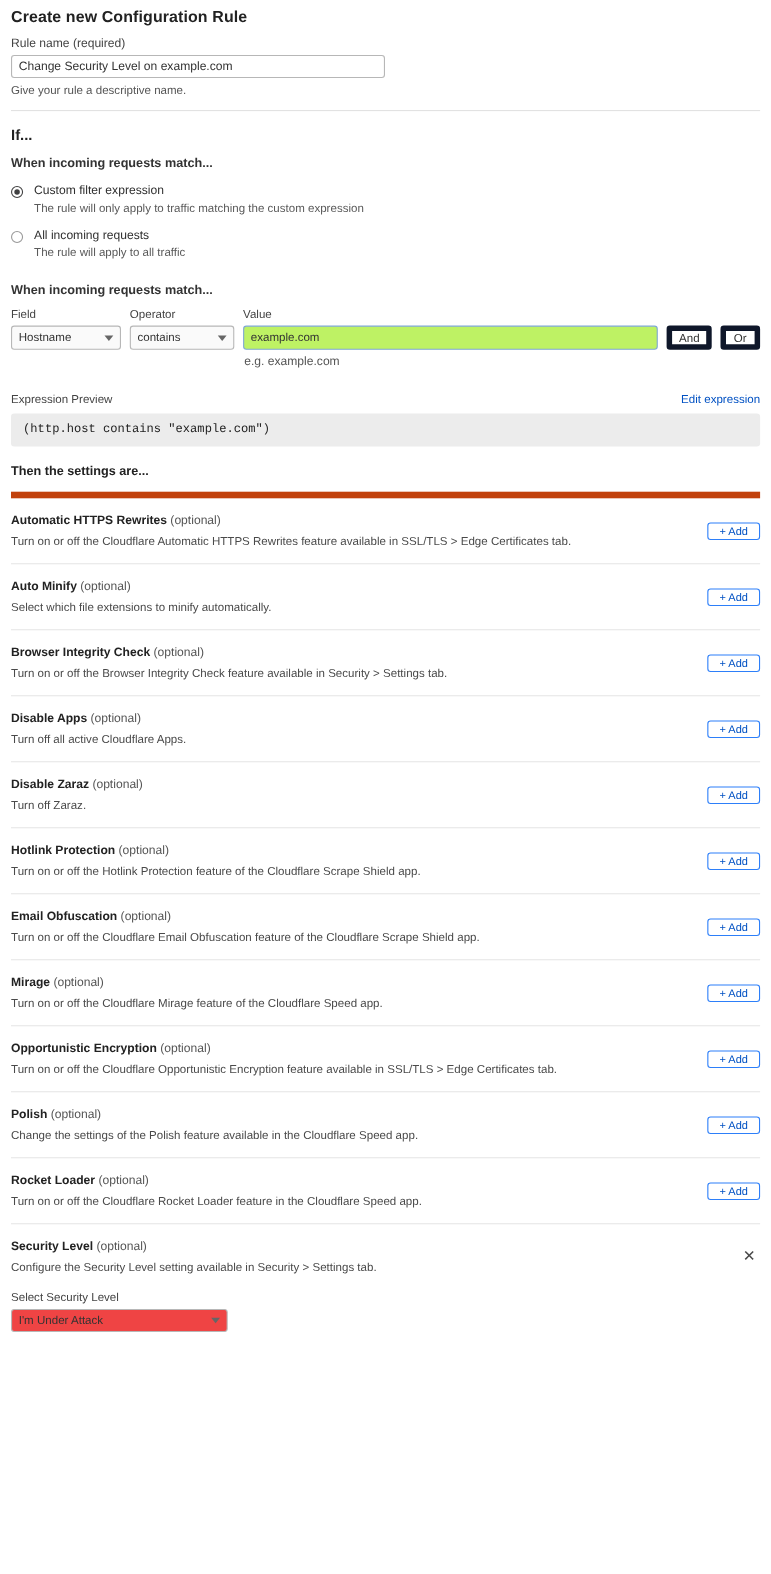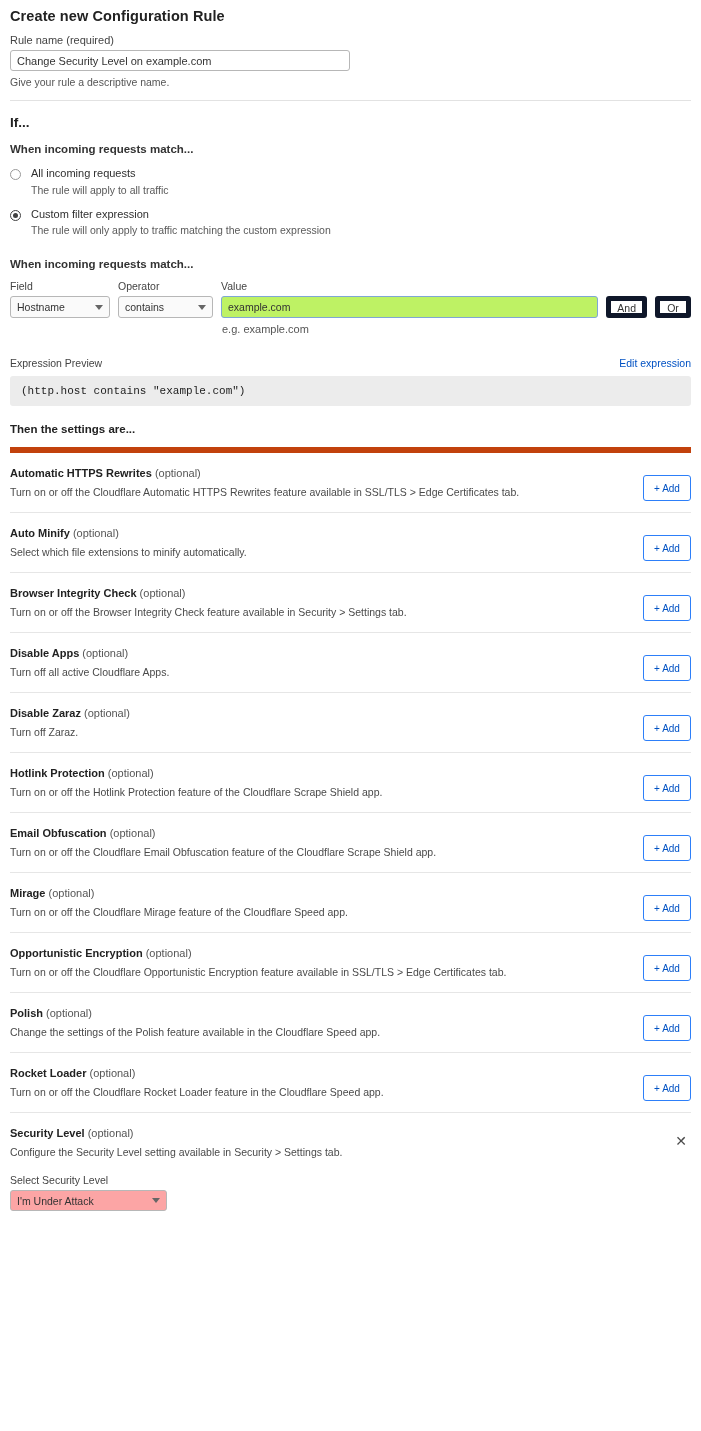--- a/index.html
+++ b/index.html
@@ -219,21 +219,21 @@
   .setting-desc {
     font-size: 10.5px;
     color: #4a4a4a;
     margin-top: 7px;
   }
   .add-btn {
     position: absolute;
     right: 0;
     top: 22px;
     width: 48px;
-    height: 26px;
+    height: 16px;
     border: 1px solid #2d7ff9;
     border-radius: 3px;
     background: #fff;
     color: #0051c3;
     font-size: 10px;
     font-family: "Liberation Sans", sans-serif;
     cursor: pointer;
     padding: 0;
   }
   .close-x {
@@ -249,25 +249,25 @@
     text-align: center;
   }
   .setting.expanded { border-bottom: none; }
   .select-label {
     font-size: 10.5px;
     color: #444;
     margin-top: 16px;
     margin-bottom: 4px;
   }
   .security-select {
-    width: 157px;
+    width: 197px;
     height: 21px;
     border: 1px solid #b7b7b7;
     border-radius: 3px;
-    background: #fca5a5;
+    background: #ef4444;
     font-size: 10.5px;
     color: #333;
     display: flex;
     align-items: center;
     padding: 0 6px;
   }
   .security-select .caret {
     margin-left: auto;
     width: 0; height: 0;
     border-left: 4px solid transparent;
@@ -288,32 +288,32 @@
     <div class="helper-text">Give your rule a descriptive name.</div>
   </div>
 
   <hr class="divider">
 
   <h2 class="section-title">If...</h2>
 
   <div class="subsection-title">When incoming requests match...</div>
 
   <div class="radio-row">
+    <span class="radio-outer checked"></span>
+    <span class="radio-texts">
+      <span class="radio-title">Custom filter expression</span>
+      <span class="radio-desc">The rule will only apply to traffic matching the custom expression</span>
+    </span>
+  </div>
+
+  <div class="radio-row">
     <span class="radio-outer"></span>
     <span class="radio-texts">
       <span class="radio-title">All incoming requests</span>
       <span class="radio-desc">The rule will apply to all traffic</span>
-    </span>
-  </div>
-
-  <div class="radio-row">
-    <span class="radio-outer checked"></span>
-    <span class="radio-texts">
-      <span class="radio-title">Custom filter expression</span>
-      <span class="radio-desc">The rule will only apply to traffic matching the custom expression</span>
     </span>
   </div>
 
   <div class="subsection-title" style="margin-top:22px;">When incoming requests match...</div>
 
   <div class="filter-row">
     <div class="col-field">
       <div class="col-label">Field</div>
       <div class="select-box">
         <span>Hostname</span>

